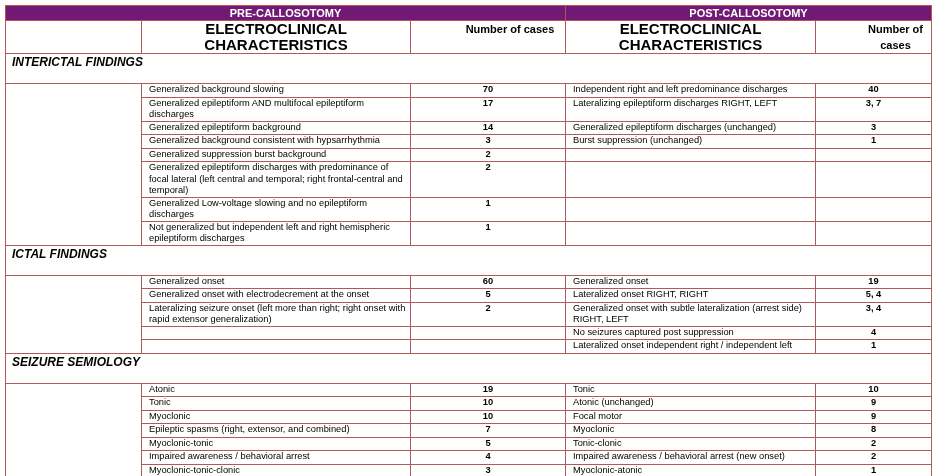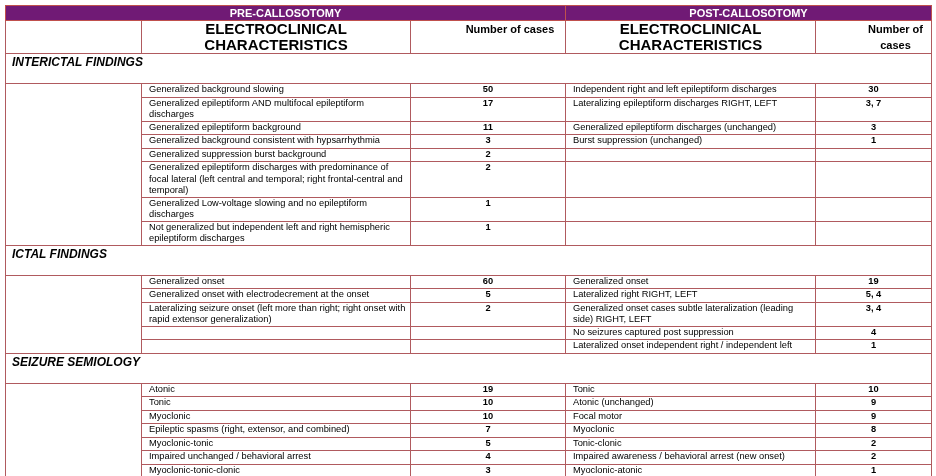--- a/index.html
+++ b/index.html
@@ -44,33 +44,33 @@
       <td class="big">Number of cases</td>
       <td class="small">ELECTROCLINICAL CHARACTERISTICS</td>
       <td class="big">Number of cases</td>
     </tr>
   <tr class="section">
         <td colspan="5">INTERICTAL FINDINGS</td>
       </tr>
       <tr class="r">
         <td rowspan="8" class="blank"></td>
         <td>Generalized background slowing</td>
-        <td class="num">50</td>
-        <td>Independent right and left epileptiform discharges</td>
-        <td class="num">30</td>
+        <td class="num">70</td>
+        <td>Independent right and left predominance discharges</td>
+        <td class="num">40</td>
       </tr>
       <tr class="r">
         <td>Generalized epileptiform AND multifocal epileptiform discharges</td>
         <td class="num">17</td>
         <td>Lateralizing epileptiform discharges RIGHT, LEFT</td>
         <td class="num">3, 7</td>
       </tr>
       <tr class="r">
         <td>Generalized epileptiform background</td>
-        <td class="num">11</td>
+        <td class="num">14</td>
         <td>Generalized epileptiform discharges (unchanged)</td>
         <td class="num">3</td>
       </tr>
       <tr class="r">
         <td>Generalized background consistent with hypsarrhythmia</td>
         <td class="num">3</td>
         <td>Burst suppression (unchanged)</td>
         <td class="num">1</td>
       </tr>
       <tr class="r">
@@ -103,27 +103,27 @@
       <tr class="r">
         <td rowspan="5" class="blank"></td>
         <td>Generalized onset</td>
         <td class="num">60</td>
         <td>Generalized onset</td>
         <td class="num">19</td>
       </tr>
       <tr class="r">
         <td>Generalized onset with electrodecrement at the onset</td>
         <td class="num">5</td>
-        <td>Lateralized right RIGHT, LEFT</td>
+        <td>Lateralized onset RIGHT, RIGHT</td>
         <td class="num">5, 4</td>
       </tr>
       <tr class="r">
         <td>Lateralizing seizure onset (left more than right; right onset with rapid extensor generalization)</td>
         <td class="num">2</td>
-        <td>Generalized onset cases subtle lateralization (leading side) RIGHT, LEFT</td>
+        <td>Generalized onset with subtle lateralization (arrest side) RIGHT, LEFT</td>
         <td class="num">3, 4</td>
       </tr>
       <tr class="r">
         <td></td>
         <td class="num"></td>
         <td>No seizures captured post suppression</td>
         <td class="num">4</td>
       </tr>
       <tr class="r">
         <td></td>
@@ -159,21 +159,21 @@
         <td>Myoclonic</td>
         <td class="num">8</td>
       </tr>
       <tr class="r">
         <td>Myoclonic-tonic</td>
         <td class="num">5</td>
         <td>Tonic-clonic</td>
         <td class="num">2</td>
       </tr>
       <tr class="r">
-        <td>Impaired unchanged / behavioral arrest</td>
+        <td>Impaired awareness / behavioral arrest</td>
         <td class="num">4</td>
         <td>Impaired awareness / behavioral arrest (new onset)</td>
         <td class="num">2</td>
       </tr>
       <tr class="r">
         <td>Myoclonic-tonic-clonic</td>
         <td class="num">3</td>
         <td>Myoclonic-atonic</td>
         <td class="num">1</td>
       </tr>

